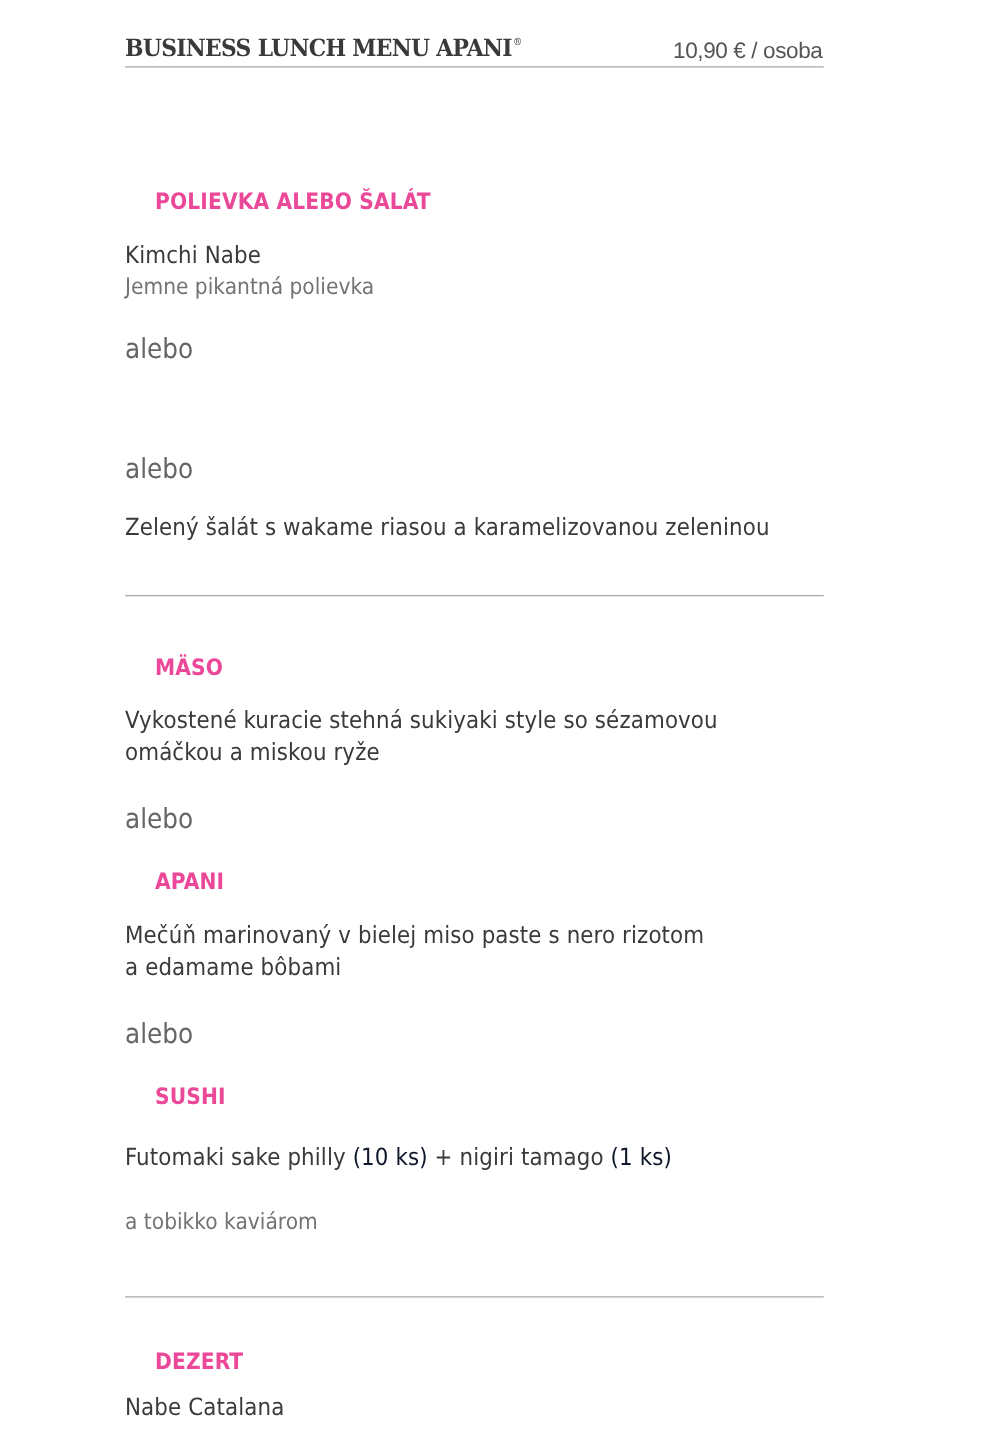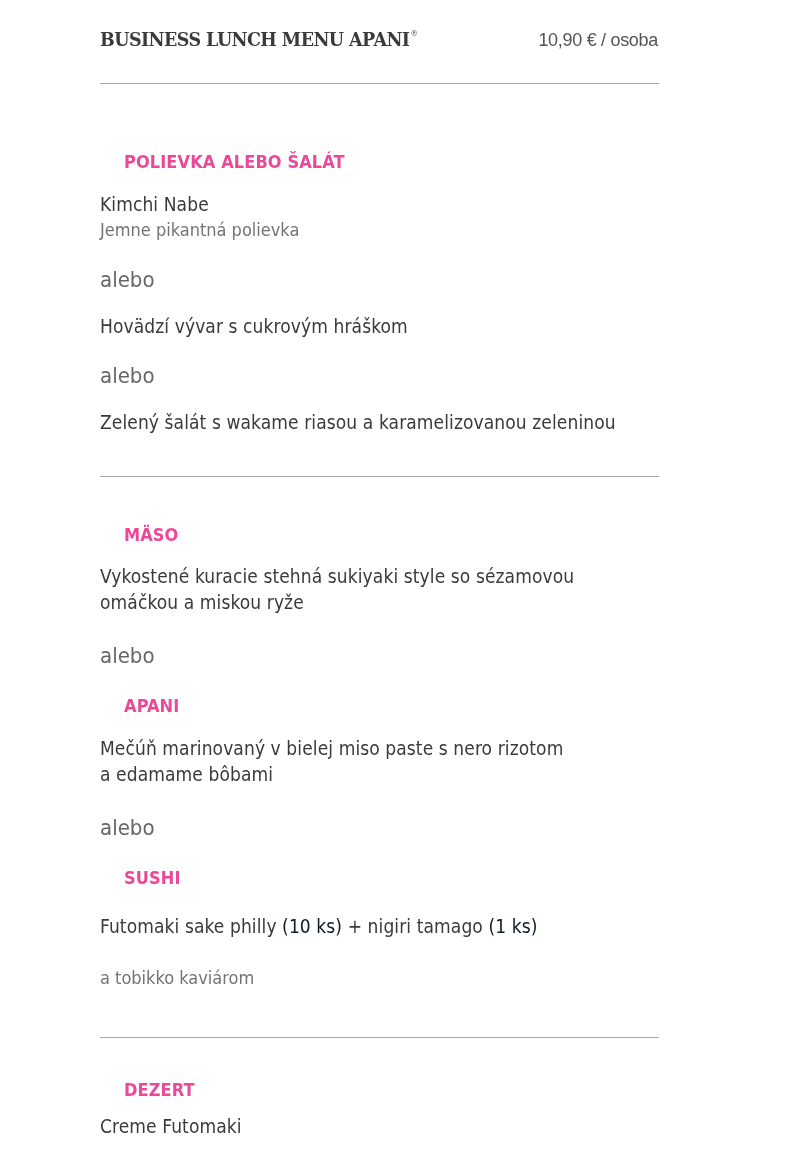--- a/index.html
+++ b/index.html
@@ -15,21 +15,21 @@
       position: relative;
     }
     .page {
       position: absolute;
       left: 100px;
       top: 0;
       width: 559px;
     }
     .header {
       position: relative;
-      height: 84px;
+      height: 54px;
       border-bottom: 1px solid #a8a8a8;
     }
     .menu-title {
       position: absolute;
       left: 0;
       top: 28px;
       font-family: "DejaVu Serif", "Liberation Serif", serif;
       font-weight: bold;
       font-size: 19px;
       letter-spacing: -0.6px;
@@ -104,21 +104,20 @@
     <div class="menu-price">10,90 € / osoba</div>
   </div>
 
   <div class="section-title abs" style="top:151px;">POLIEVKA ALEBO ŠALÁT</div>
 
   <div class="dish-name abs" style="top:191px;">Kimchi Nabe</div>
   <div class="dish-desc abs" style="top:217px;">Jemne pikantná polievka</div>
 
   <div class="or abs" style="top:270px;">alebo</div>
 
-  <div class="dish-name abs" style="top:313px;">Hovädzí vývar s cukrovým hráškom</div>
 
   <div class="or abs" style="top:366px;">alebo</div>
 
   <div class="dish-name abs" style="top:409px;">Zelený šalát s wakame riasou a karamelizovanou zeleninou</div>
 
   <div class="divider" style="top:476px;"></div>
 
   <div class="section-title abs" style="top:524px;">MÄSO</div>
 
   <div class="dish-name abs" style="top:563px;">Vykostené kuracie stehná sukiyaki style so sézamovou</div>
@@ -135,15 +134,15 @@
 
   <div class="section-title abs" style="top:867px;">SUSHI</div>
 
   <div class="dish-name abs" style="top:913px;"><span>Futomaki sake philly</span><span class="light" style="white-space:pre;"> (10 ks) </span><span>+ nigiri tamago</span><span class="light" style="white-space:pre;"> (1 ks)</span></div>
   <div class="dish-desc abs" style="top:965px;">a tobikko kaviárom</div>
 
   <div class="divider" style="top:1037px;"></div>
 
   <div class="section-title abs" style="top:1079px;">DEZERT</div>
 
-  <div class="dish-name abs" style="top:1113px;">Creme Futomaki</div>
+  <div class="dish-name abs" style="top:1113px;">Nabe Catalana</div>
 
 </div>
 
 </body></html>

